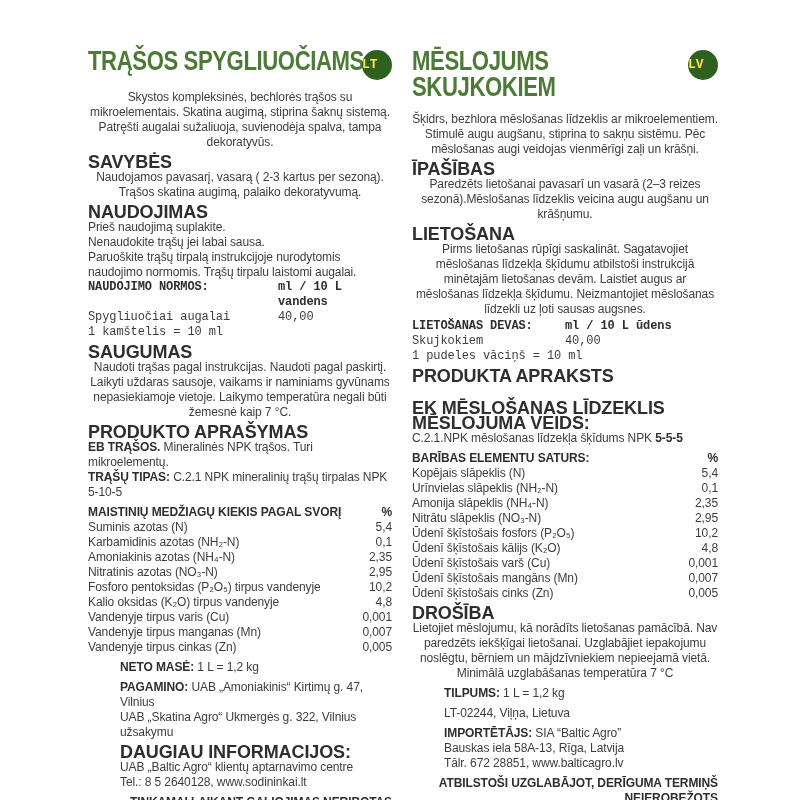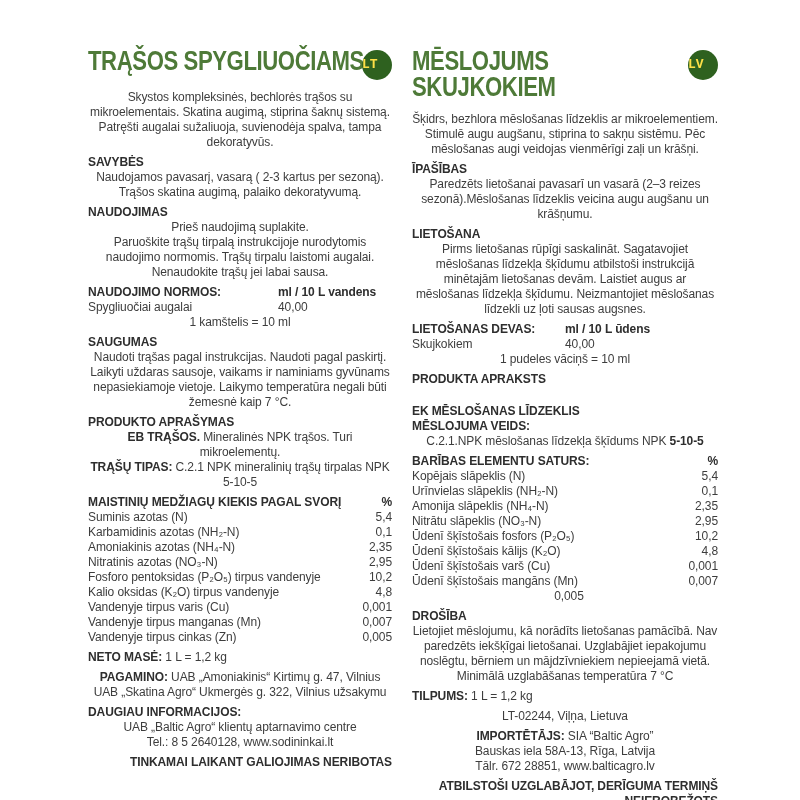--- a/index.html
+++ b/index.html
@@ -25,39 +25,39 @@
     position:absolute;right:0;top:2px;width:30px;height:30px;border-radius:50%;
     background:var(--badge,#2e611f);color:#fde047;
     font-size:13px;font-weight:bold;line-height:30px;
     letter-spacing:0;
     font-family:Liberation Mono, monospace;
   }
   .col-lv .title-row{margin-bottom:8px;min-height:56px;}
 
   .para{margin:0 0 2px 0;text-align:center;}
   h3.sec{
-    font-size:12px;line-height:15px;margin:5px 0 0 0;
+    font-size:18px;line-height:15px;margin:5px 0 0 0;
     font-weight:bold;color:#2e2e2e;letter-spacing:-0.1px;
   }
-  .line{margin:0;text-align:center;}
+  .line{margin:0;}
   .b{font-weight:bold;color:#2e2e2e;}
 
-  .dose{margin-top:5px;}
+  .dose{font-family:Liberation Mono, monospace;}
   .dose-row{display:flex;}
   .col-lt .dose-c1{width:190px;flex:none;}
   .col-lv .dose-c1{width:153px;flex:none;}
   .dose-c2{flex:1;}
 
   .ntable{margin-top:5px;}
-  .nrow{display:flex;justify-content:center;line-height:15px;}
+  .nrow{display:flex;justify-content:space-between;line-height:15px;}
   .nrow .nlabel{flex:1;}
   .nrow .nvalue{text-align:right;flex:none;padding-left:8px;}
   .nhead{font-weight:bold;color:#2e2e2e;}
 
-  .block{margin-top:5px;}
+  .block{margin-top:5px;margin-left:32px;}
   .footer-bold{font-weight:bold;color:#2e2e2e;margin-top:5px;text-align:right;}
 </style>
 </head>
 <body>
 
 <div class="sheet">
 
   <div class="col col-lt">
 
     <div class="title-row">
@@ -65,22 +65,22 @@
       <div class="badge">LT</div>
     </div>
 
     <div class="para">Skystos kompleksinės, bechlorės trąšos su mikroelementais. Skatina augimą, stiprina šaknų sistemą. Patręšti augalai sužaliuoja, suvienodėja spalva, tampa dekoratyvūs.</div>
 
     <h3 class="sec">SAVYBĖS</h3>
     <div class="para">Naudojamos pavasarį, vasarą ( 2-3 kartus per sezoną). Trąšos skatina augimą, palaiko dekoratyvumą.</div>
 
     <h3 class="sec">NAUDOJIMAS</h3>
     <div class="line">Prieš naudojimą suplakite.</div>
+    <div class="line">Nenaudokite trąšų jei labai sausa.</div>
     <div class="line">Paruoškite trąšų tirpalą instrukcijoje nurodytomis naudojimo normomis. Trąšų tirpalu laistomi augalai.</div>
-    <div class="line">Nenaudokite trąšų jei labai sausa.</div>
 
     <div class="dose">
       <div class="dose-row">
         <span class="dose-c1 b">NAUDOJIMO NORMOS:</span>
         <span class="dose-c2 b">ml / 10 L vandens</span>
       </div>
       <div class="dose-row">
         <span class="dose-c1">Spygliuočiai augalai</span>
         <span class="dose-c2">40,00</span>
       </div>
@@ -177,21 +177,21 @@
       <div class="dose-row">
         <span class="dose-c1">Skujkokiem</span>
         <span class="dose-c2">40,00</span>
       </div>
       <div class="line">1 pudeles vāciņš = 10 ml</div>
     </div>
 
     <h3 class="sec">PRODUKTA APRAKSTS</h3>
     <h3 class="sec" style="margin-top:17px;">EK MĒSLOŠANAS LĪDZEKLIS</h3>
     <h3 class="sec" style="margin-top:0;">MĒSLOJUMA VEIDS:</h3>
-    <div class="line"><span>C.2.1.NPK mēslošanas līdzekļa šķīdums NPK </span><span class="b">5-10-5</span></div>
+    <div class="line"><span>C.2.1.NPK mēslošanas līdzekļa šķīdums NPK </span><span class="b">5-5-5</span></div>
 
     <div class="ntable">
       <div class="nrow nhead">
         <span class="nlabel">BARĪBAS ELEMENTU SATURS:</span>
         <span class="nvalue">%</span>
       </div>
       <div class="nrow">
           <span class="nlabel">Kopējais slāpeklis (N)</span>
           <span class="nvalue">5,4</span>
         </div>
@@ -217,20 +217,21 @@
         </div>
       <div class="nrow">
           <span class="nlabel">Ūdenī šķīstošais varš (Cu)</span>
           <span class="nvalue">0,001</span>
         </div>
       <div class="nrow">
           <span class="nlabel">Ūdenī šķīstošais mangāns (Mn)</span>
           <span class="nvalue">0,007</span>
         </div>
       <div class="nrow">
+          <span class="nlabel">Ūdenī šķīstošais cinks (Zn)</span>
           <span class="nvalue">0,005</span>
         </div>
     </div>
 
     <h3 class="sec">DROŠĪBA</h3>
     <div class="para">Lietojiet mēslojumu, kā norādīts lietošanas pamācībā. Nav paredzēts iekšķīgai lietošanai. Uzglabājiet iepakojumu noslēgtu, bērniem un mājdzīvniekiem nepieejamā vietā. Minimālā uzglabāšanas temperatūra 7 °C</div>
 
     <div class="block"><span class="b">TILPUMS:</span><span> 1 L = 1,2 kg</span></div>
 
     <div class="block">

